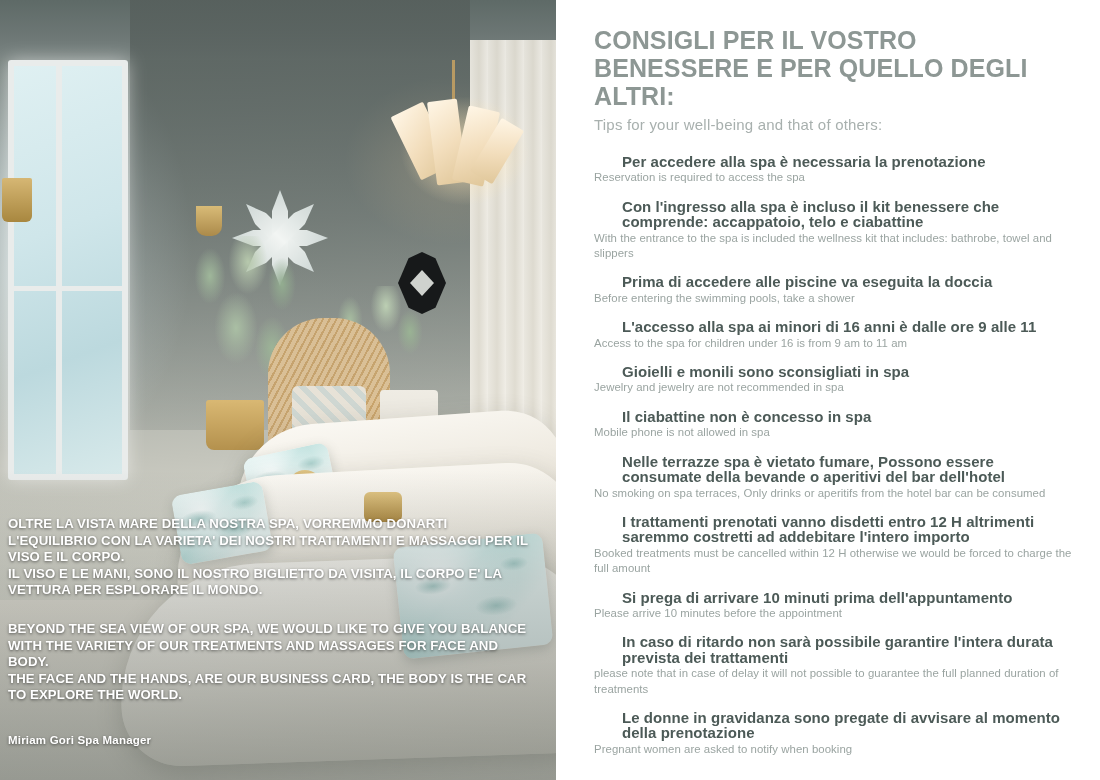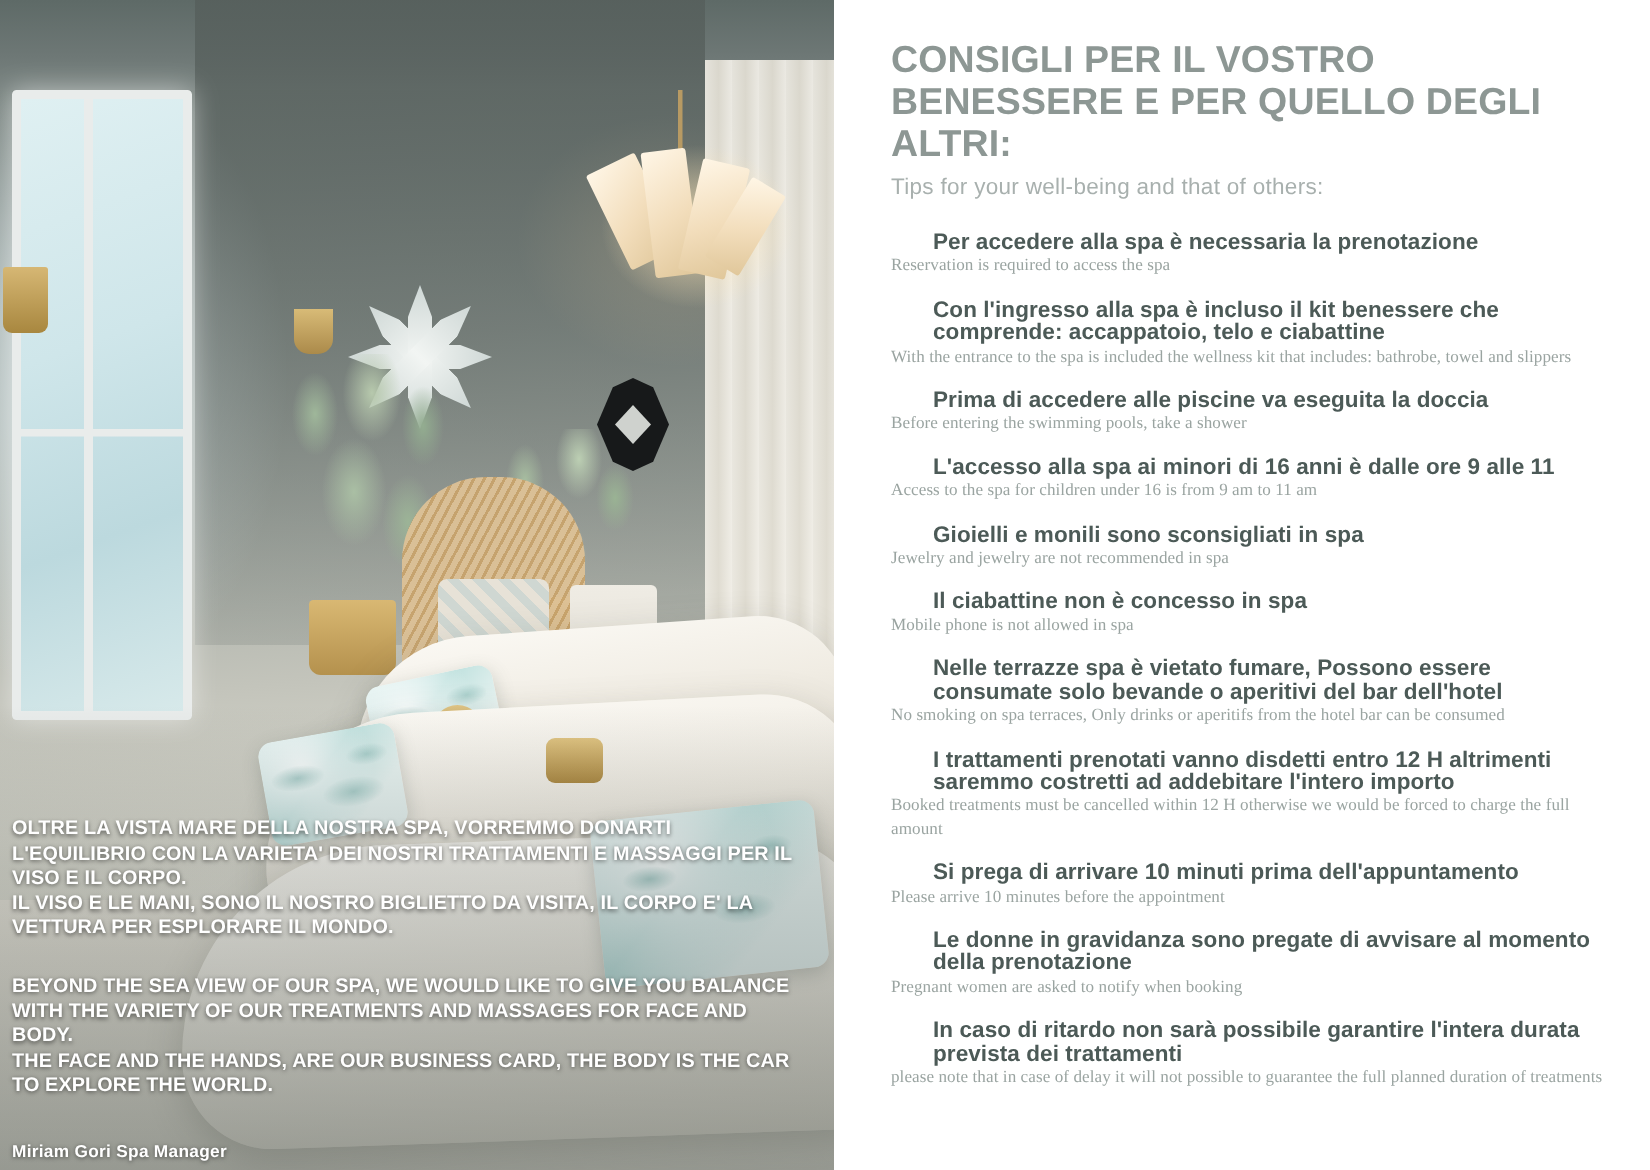--- a/index.html
+++ b/index.html
@@ -204,21 +204,21 @@
   }
   
   .photo-shade {
     position: absolute; left: 0; top: 470px; width: 556px; height: 310px;
     background: linear-gradient(180deg, rgba(40,52,50,0) 0%, rgba(40,52,50,0.18) 35%, rgba(35,48,46,0.38) 100%);
   }
 
   .caption {
     position: absolute;
     left: 8px;
-    top: 544px;
+    top: 516px;
     width: 520px;
     color: #ffffff;
     text-shadow: 0 1px 3px rgba(0,0,0,0.55);
   }
   .caption p {
     font-size: 13.2px;
     font-weight: 700;
     letter-spacing: 0.1px;
     line-height: 16.6px;
     text-transform: uppercase;
@@ -269,21 +269,20 @@
     letter-spacing: 0.05px;
     padding-left: 28px;
   }
   .rule .en {
     color: #9aa4a1;
     font-size: 11.4px;
     font-weight: 400;
     line-height: 15.4px;
     letter-spacing: 0.05px;
     margin-top: 1px;
-    font-family: Liberation Serif, serif;
   }
 </style>
 </head>
 <body>
 
 <div class="page">
 
   <div class="photo-panel">
     <div class="photo">
       <div class="ceiling"></div>
@@ -356,35 +355,35 @@
         </div>
         <div class="rule">
           <div class="it">Gioielli e monili sono sconsigliati in spa</div>
           <div class="en">Jewelry and jewelry are not recommended in spa</div>
         </div>
         <div class="rule">
           <div class="it">Il ciabattine non è concesso in spa</div>
           <div class="en">Mobile phone is not allowed in spa</div>
         </div>
         <div class="rule">
-          <div class="it">Nelle terrazze spa è vietato fumare, Possono essere consumate solo bevande o aperitivi del bar dell'hotel</div>
+          <div class="it">Nelle terrazze spa è vietato fumare, Possono essere consumate della bevande o aperitivi del bar dell'hotel</div>
           <div class="en">No smoking on spa terraces, Only drinks or aperitifs from the hotel bar can be consumed</div>
         </div>
         <div class="rule">
           <div class="it">I trattamenti prenotati vanno disdetti entro 12 H altrimenti saremmo costretti ad addebitare l'intero importo</div>
           <div class="en">Booked treatments must be cancelled within 12  H otherwise we would be forced to charge the full amount</div>
         </div>
         <div class="rule">
           <div class="it">Si prega di arrivare 10 minuti prima dell'appuntamento</div>
           <div class="en">Please arrive 10 minutes before the appointment</div>
         </div>
         <div class="rule">
+          <div class="it">In caso di ritardo non sarà possibile garantire l'intera durata prevista dei trattamenti</div>
+          <div class="en"> please note that in case of delay it will not possible to guarantee the full planned duration of treatments</div>
+        </div>
+        <div class="rule">
           <div class="it">Le donne in gravidanza sono pregate di avvisare al momento della prenotazione</div>
           <div class="en">Pregnant women are asked to notify when booking</div>
         </div>
-        <div class="rule">
-          <div class="it">In caso di ritardo non sarà possibile garantire l'intera durata prevista dei trattamenti</div>
-          <div class="en"> please note that in case of delay it will not possible to guarantee the full planned duration of treatments</div>
-        </div>
       </div>
   </div>
 
 </div>
 
 </body></html>

